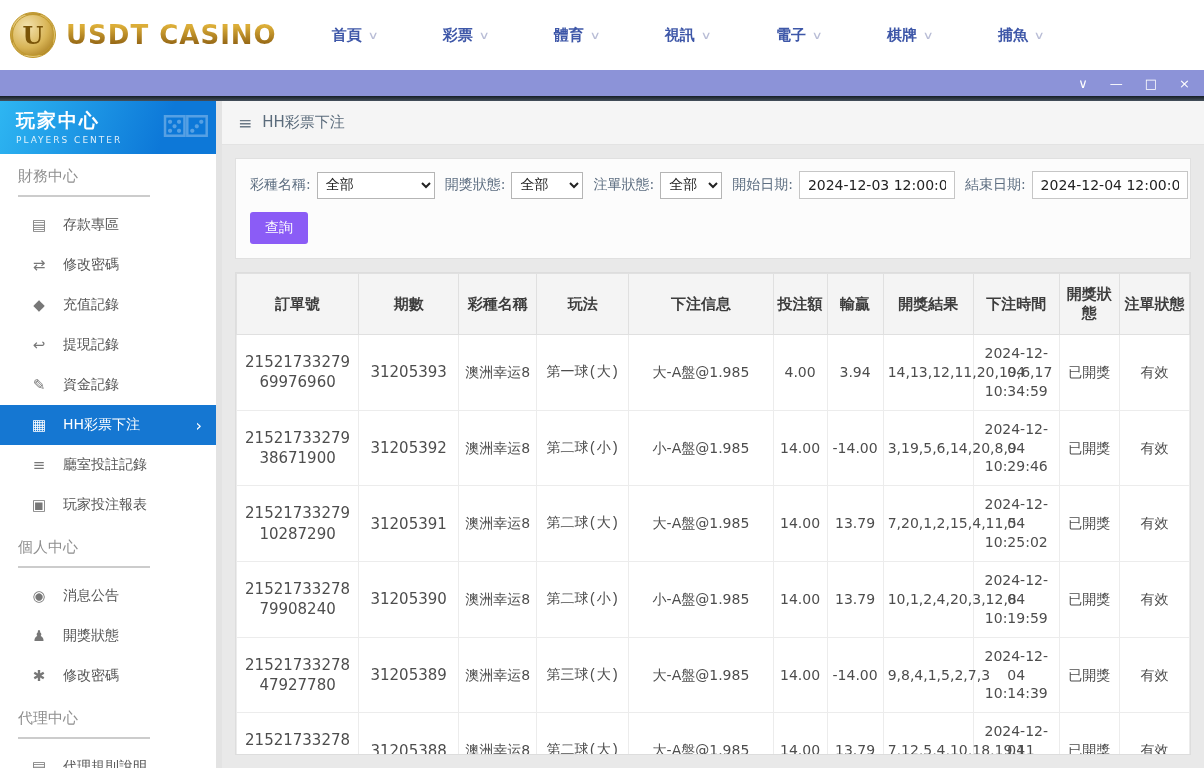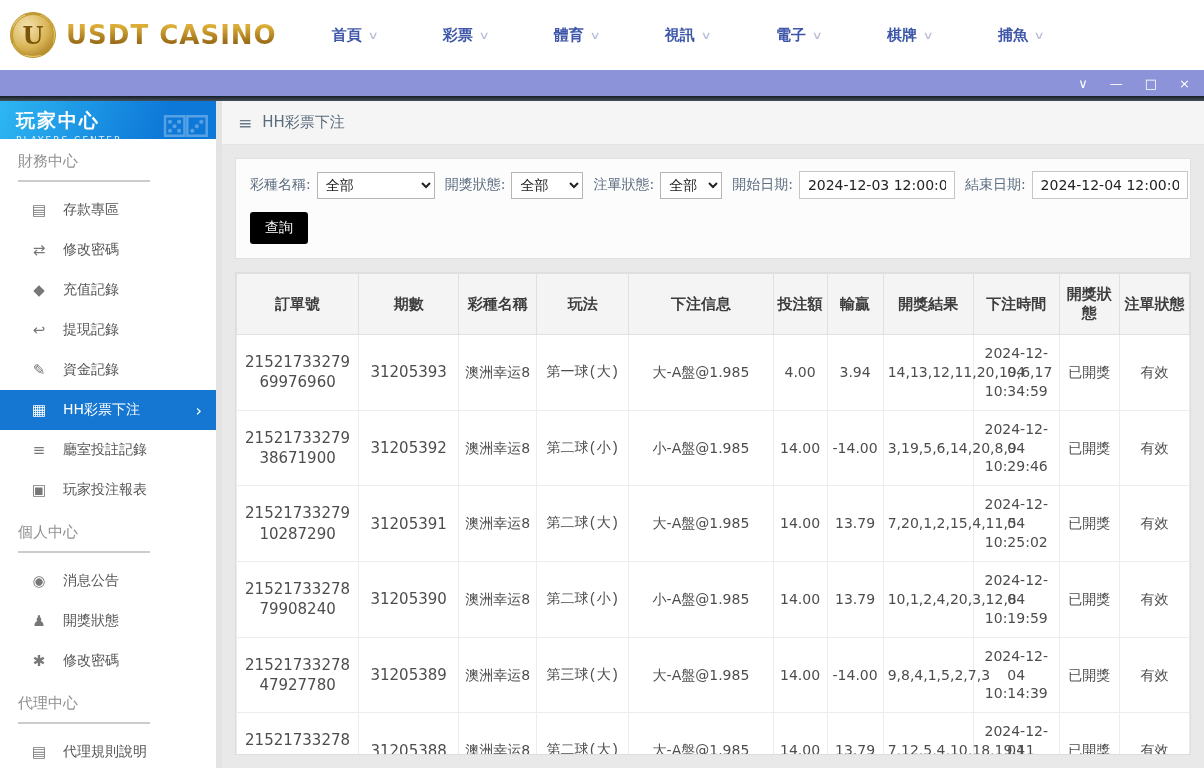--- a/index.html
+++ b/index.html
@@ -25,21 +25,21 @@
   
   .titlebar { height:26px; background:#8c93d8; display:flex; align-items:center;
               justify-content:flex-end; gap:22px; padding-right:14px; }
   .win-ctl { color:#fff; font-size:13px; line-height:1; cursor:pointer; }
   .dark-strip { height:5px; background:linear-gradient(180deg,#151d26,#45505c); }
 
   
   .app { display:flex; height:667px; }
   .sidebar { width:222px; background:#fff; flex:0 0 222px; overflow:hidden;
              border-right:6px solid #e3e3e3; }
-  .sidebar-header { height:38px; background:linear-gradient(110deg,#2eb6f2 0%,#0d78d8 75%);
+  .sidebar-header { height:53px; background:linear-gradient(110deg,#2eb6f2 0%,#0d78d8 75%);
                     padding:7px 16px; position:relative; color:#fff; }
   .sidebar-title { font-size:19px; font-weight:bold; letter-spacing:2px; }
   .sidebar-subtitle { font-size:9px; letter-spacing:2px; color:rgba(255,255,255,.85); margin-top:1px; }
   .sidebar-dice { position:absolute; right:10px; top:8px; font-size:30px;
                   color:rgba(255,255,255,.30); letter-spacing:-4px; }
   .section-title { margin:13px 0 8px 18px; padding-bottom:9px; width:132px;
                    color:#8f8f8f; font-size:15px; border-bottom:2px solid #ccc; }
   .menu-item { height:40px; display:flex; align-items:center; gap:15px;
                padding-left:30px; color:#555; font-size:14px; cursor:pointer; position:relative; }
   .menu-icon { width:18px; text-align:center; color:#777; font-size:15px; }
@@ -53,28 +53,28 @@
                 display:flex; align-items:center; gap:10px; padding:0 16px;
                 color:#5a6b7b; font-size:15px; }
   .crumb-icon { color:#6c7a87; font-size:17px; cursor:pointer; }
 
   .filter-panel { margin:13px 13px 0 13px; background:#fcfcfc; border:1px solid #e0e0e0;
                   padding:12px 14px 14px 14px; }
   .filter-row { display:flex; align-items:center; gap:10px; flex-wrap:nowrap; }
   .filter-field { display:flex; align-items:center; gap:6px; }
   .filter-label { color:#5c6d80; font-size:14px; white-space:nowrap; }
   .filter-select { font-size:14px; color:#222; border:1px solid #b5b5b5; background:#fff;
-                   padding:3px 4px; height:27px; }
+                   padding:3px 4px; height:27px;font-family:Liberation Mono, monospace; }
   .filter-field:nth-child(1) .filter-select { width:118px; }
   .filter-field:nth-child(2) .filter-select { width:72px; }
   .filter-field:nth-child(3) .filter-select { width:62px; }
   .filter-input { font-size:14px; color:#222; border:1px solid #c6c6c6; background:#fff;
                   padding:3px 8px; height:28px; width:156px;
                   font-family:"DejaVu Sans","Liberation Sans",sans-serif; }
-  .search-btn { margin-top:13px; background:#000000; color:#fff; border:none; border-radius:3px;
+  .search-btn { margin-top:13px; background:#8b5cf6; color:#fff; border:none; border-radius:3px;
                 font-size:14px; padding:7px 15px; cursor:pointer;
                 font-family:"DejaVu Sans","Liberation Sans",sans-serif; }
 
   .table-panel { margin:13px; background:#fff; border:1px solid #ddd; flex:1; overflow:hidden; }
   table { width:100%; border-collapse:collapse; table-layout:fixed; }
   th { background:#f4f4f4; color:#3d3d3d; font-size:15px; font-weight:bold;
        padding:11px 2px; border:1px solid #e0e0e0; }
   td { color:#4d4d4d; font-size:14px; text-align:center; padding:9px 4px;
        border:1px solid #ececec; line-height:1.35; }
   th:nth-child(1), td:nth-child(1) { width:122px; }

